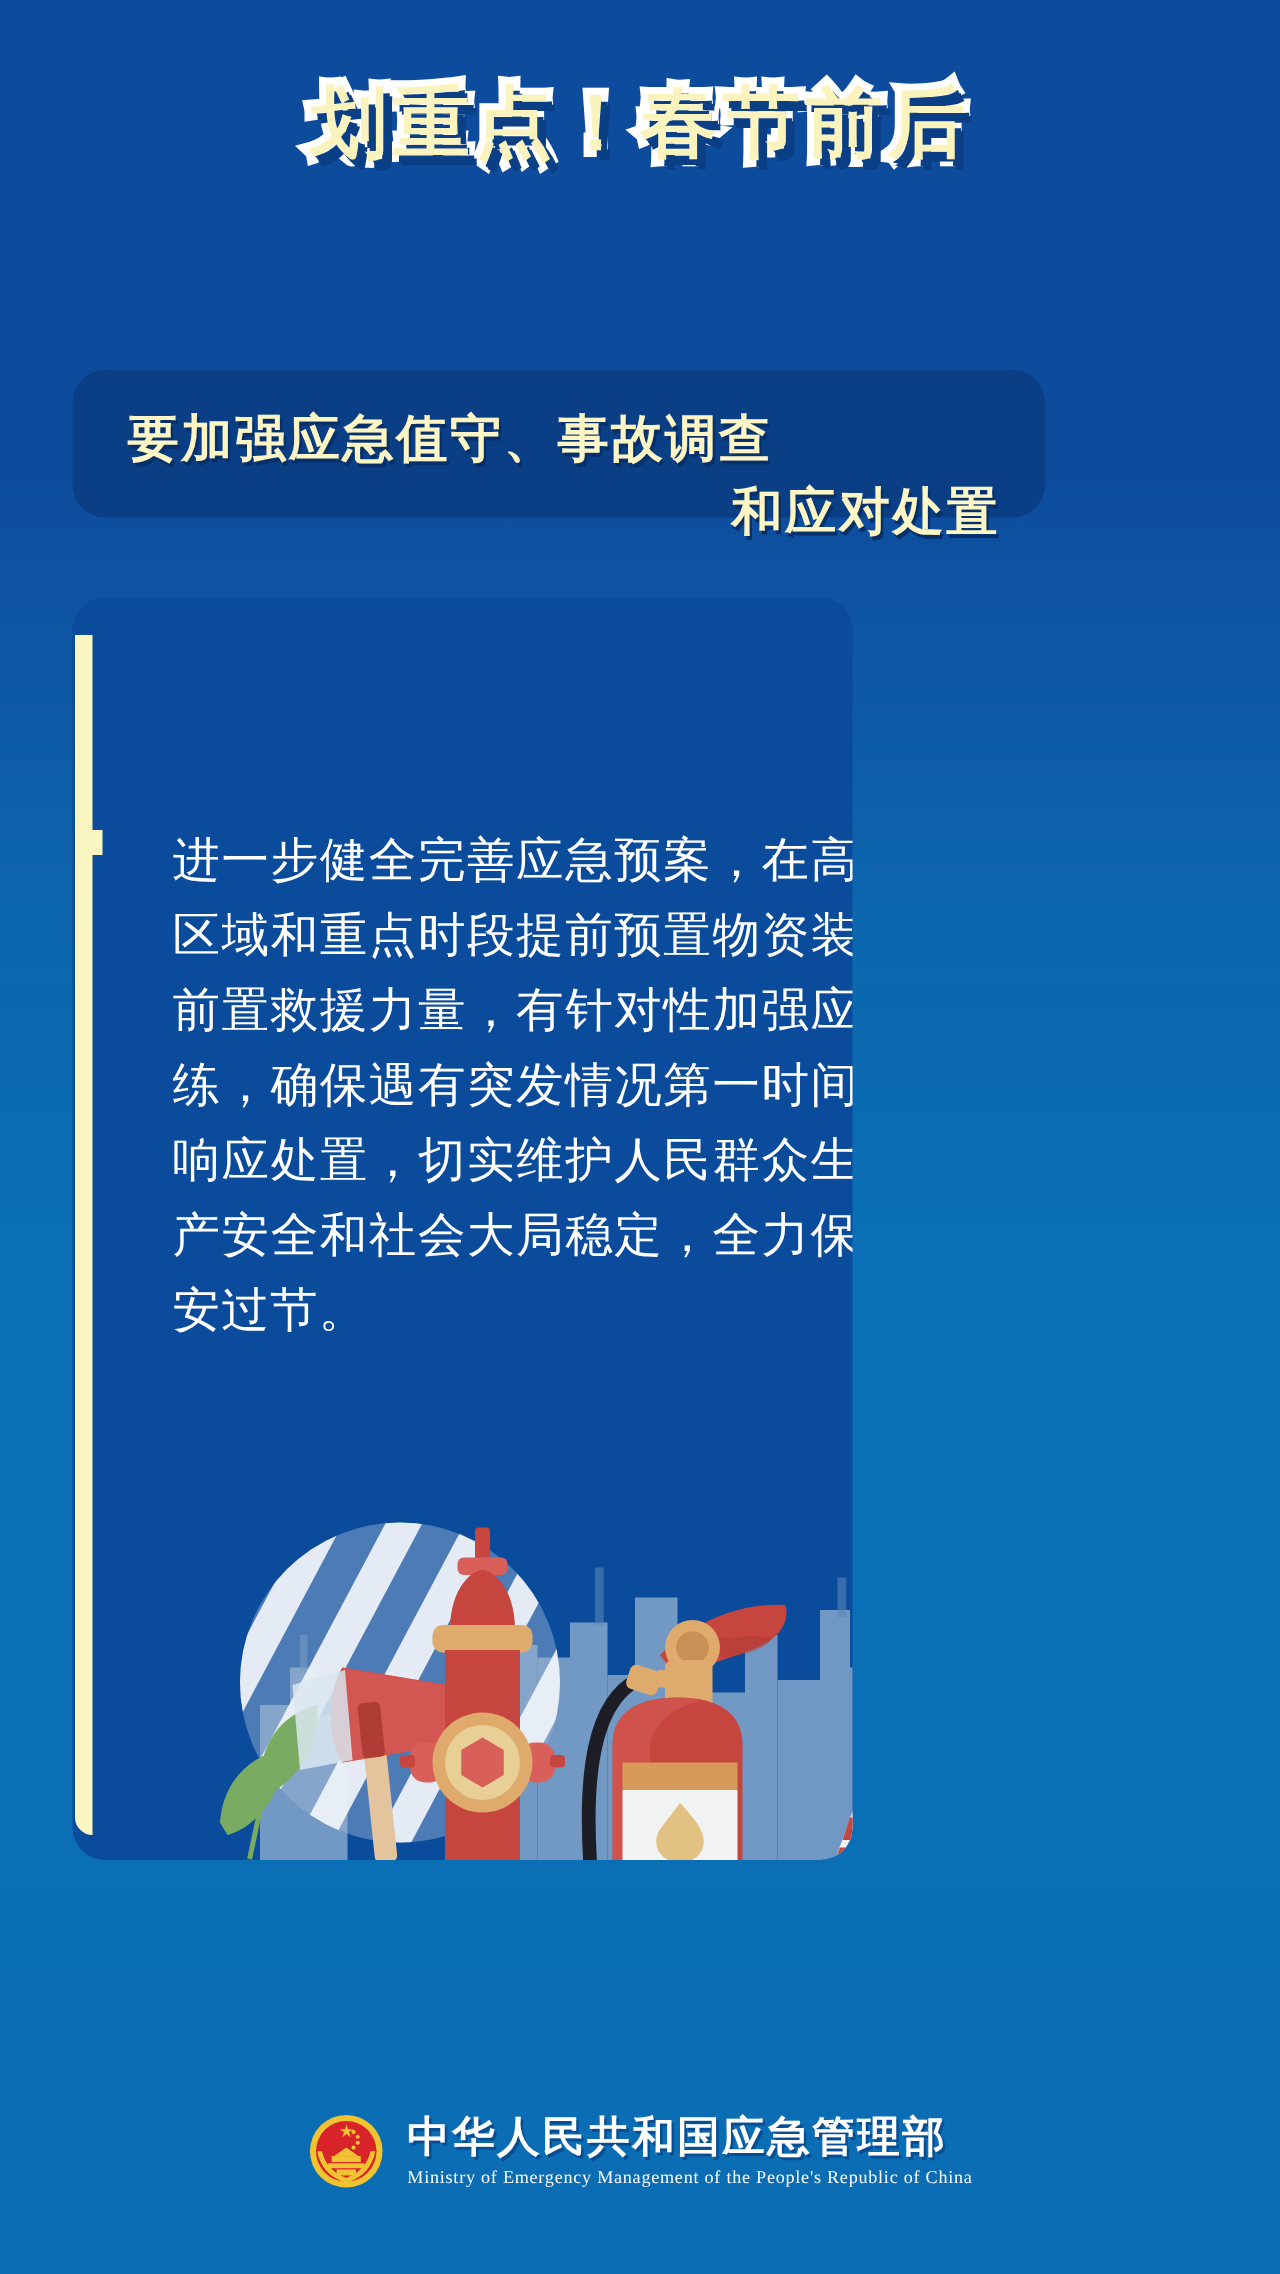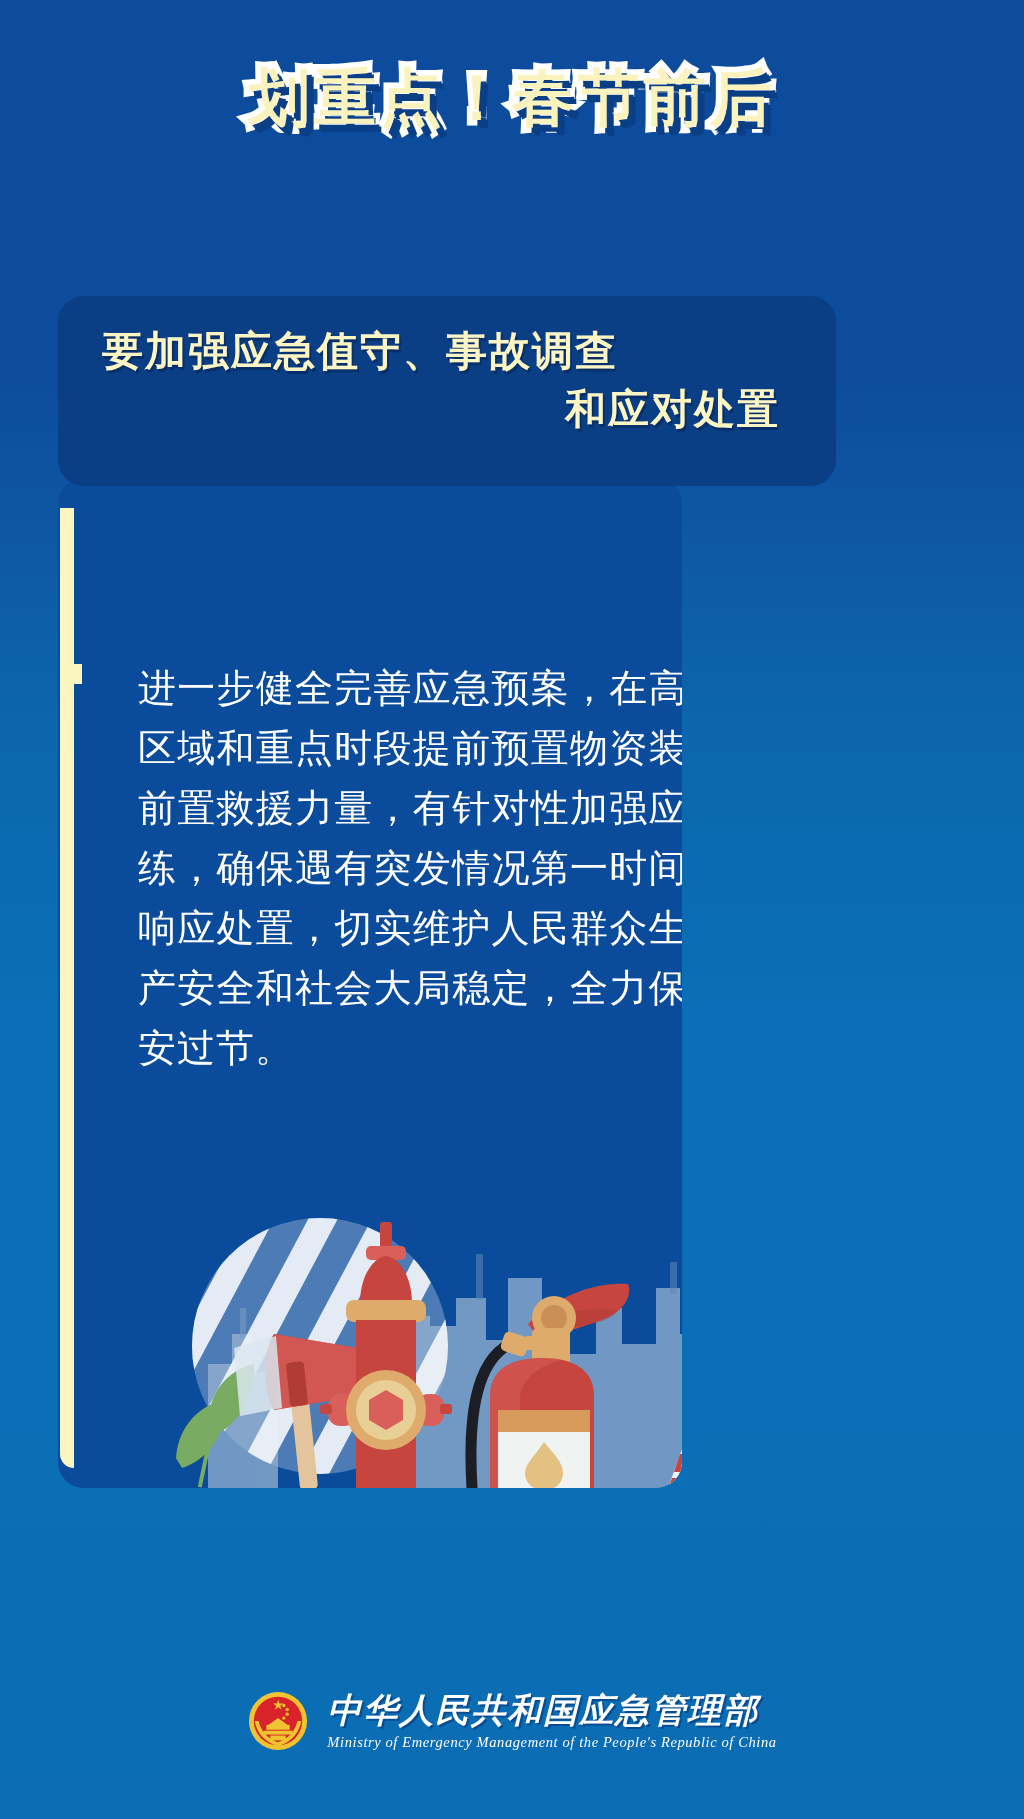--- a/index.html
+++ b/index.html
@@ -54,37 +54,37 @@
     margin-top: 12px;
   }
   .title-line.l2 { margin-top: 2px; }
 
   
   .subtitle-banner {
     position: absolute;
     top: 296px;
     left: 58px;
     width: 778px;
-    height: 190px;
+    height: 118px;
     background: #0a3f86;
     border-radius: 26px;
     z-index: 5;
   }
   .subtitle-line {
     position: absolute;
     font-family: "DejaVu Sans", "Liberation Sans", sans-serif;
     font-weight: bold;
     font-size: 41px;
     letter-spacing: 2px;
     color: #fdf6c4;
     text-shadow: 2px 3px 0 #07306a;
     white-space: nowrap;
   }
   .subtitle-line.s1 { top: 28px;  left: 44px; }
-  .subtitle-line.s2 { top: 86px;  right: 56px; }
+  .subtitle-line.s2 { top: 86px;  right: 36px; }
 
   
   .content-card {
     position: absolute;
     top: 478px;
     left: 58px;
     width: 624px;
     height: 1010px;
     background: #0a4c9b;
     border-radius: 26px;
@@ -138,21 +138,20 @@
   .footer {
     position: absolute;
     top: 1690px;
     left: 0;
     width: 1024px;
     display: flex;
     align-items: center;
     justify-content: center;
     gap: 18px;
     z-index: 8;
-    font-style: italic;
   }
   .emblem { width: 62px; height: 62px; flex: 0 0 auto; }
   .footer-text { display: flex; flex-direction: column; }
   .footer-cn {
     font-family: "DejaVu Sans", "Liberation Sans", sans-serif;
     font-weight: bold;
     font-size: 34px;
     line-height: 40px;
     letter-spacing: 2px;
     color: #ffffff;

